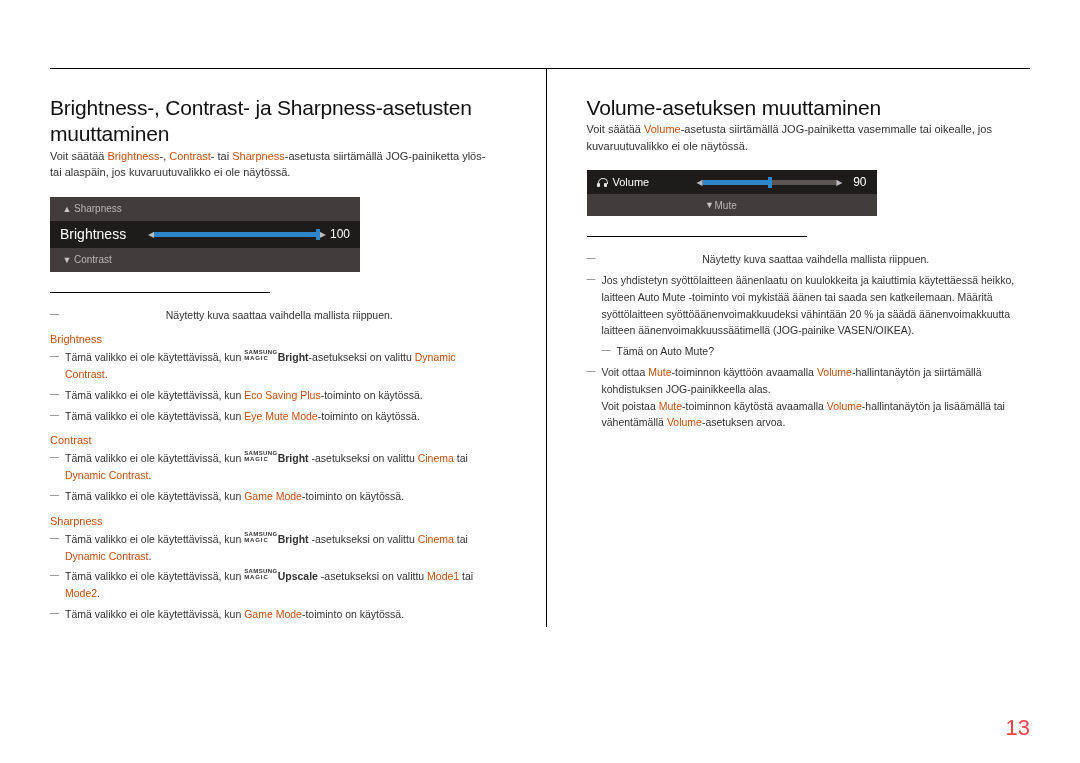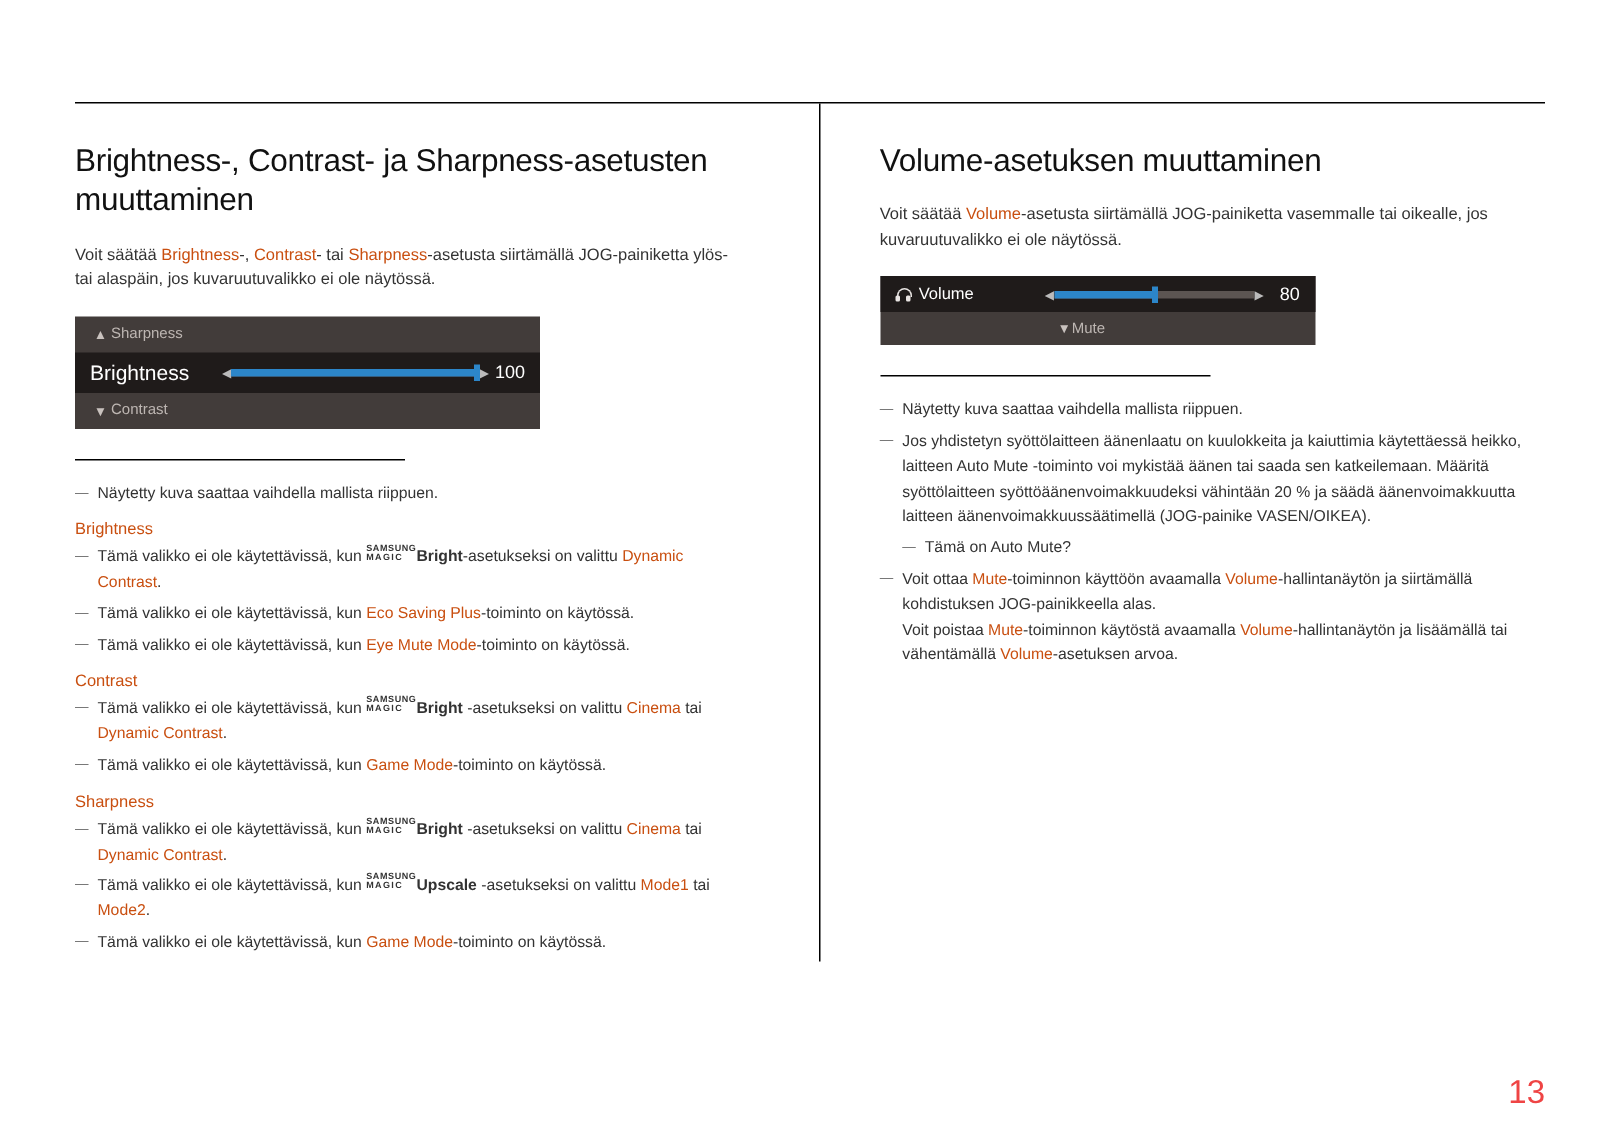--- a/index.html
+++ b/index.html
@@ -25,21 +25,20 @@
   .col.right {
     border-left: 1px solid #000;
     padding-left: 40px;
   }
   h2.heading {
     font-size: 21px;
     font-weight: 400;
     color: #111;
     letter-spacing: -0.2px;
     line-height: 1.25;
-    margin-bottom: 14px;
   }
   .intro {
     font-size: 11px;
     line-height: 1.5;
     color: #333;
   }
   .highlight { color: #c94f10; }
   
   .osd {
     margin-top: 16px;
@@ -91,21 +90,21 @@
     background: #2c86c9;
   }
   .val { width: 24px; text-align: right; font-size: 12px; }
   .arrow-col { width:14px; text-align:center; color:#c9c2be; font-size:9px; }
   .hr {
     border: none;
     border-top: 1px solid #000;
     margin: 20px 0 14px 0;
     width: 220px;
   }
-  .dash-note { font-size: 10.5px; color:#555; }
+  .dash-note { font-size: 10.5px; color:#555;text-align:center; }
   .sub-head {
     font-size: 11px;
     color: #c94f10;
     margin: 10px 0 4px 0;
   }
   ul.notes { list-style:none; padding-left: 0; }
   ul.notes > li {
     font-size: 10.5px;
     line-height: 1.6;
     color: #333;
@@ -231,21 +230,21 @@
           <span>Volume</span>
         </span>
         <span class="tri">◀</span>
         <div class="slider-wrap">
           <div class="slider">
               <div class="slider-fill" style="width:50%"></div>
               <div class="slider-handle" style="left:calc(50% - 2px)"></div>
             </div>
         </div>
         <span class="tri">▶</span>
-        <span class="val">80</span>
+        <span class="val">90</span>
       </div>
       <div class="osd-row mute-row">
         <span class="arrow-col" style="width:10px">▼</span>
         <span>Mute</span>
       </div>
     </div>
 
     <hr class="hr">
     <ul class="notes">
       <li class="dash-note">Näytetty kuva saattaa vaihdella mallista riippuen.</li>

